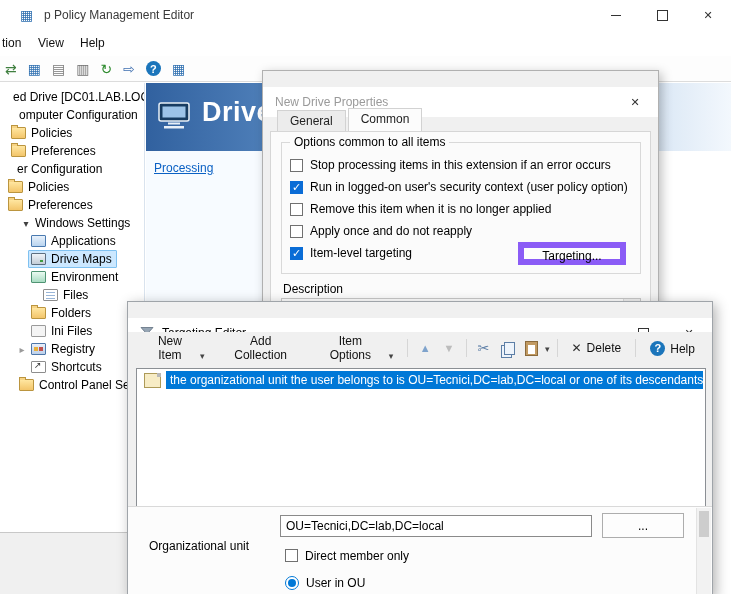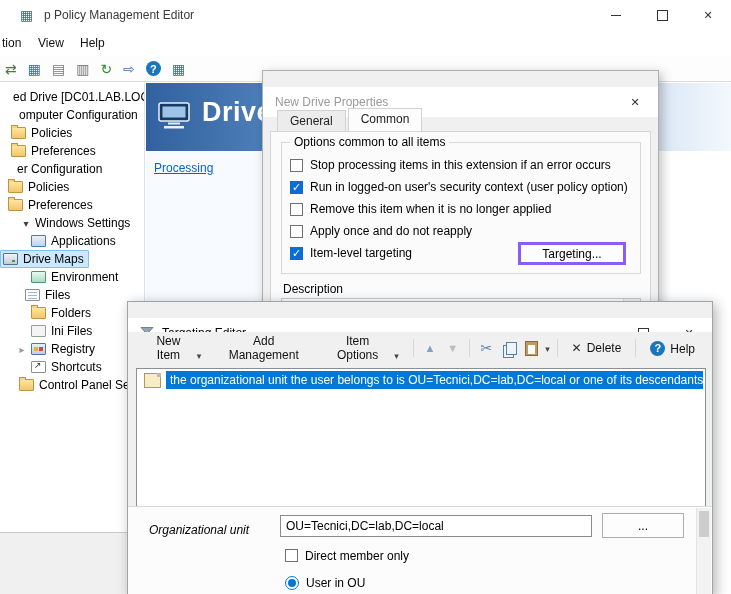--- a/index.html
+++ b/index.html
@@ -65,21 +65,21 @@
   .tab{padding:3px 12px 4px;background:#ececec;border:1px solid #d2d2d2;border-bottom:none;margin-right:2px;color:#222;}
   .tab.active{background:#fcfcfc;padding-bottom:6px;margin-top:-2px;}
   .props-page{position:absolute;left:7px;top:60px;width:381px;height:452px;background:#fbfbfb;border:1px solid #d6d6d6;box-sizing:border-box;}
   .groupbox{position:absolute;left:10px;top:10px;width:360px;height:132px;border:1px solid #d9d9d9;box-sizing:border-box;}
   .group-label{position:absolute;top:-8px;left:8px;background:#fbfbfb;padding:0 4px;}
   .cblist{position:absolute;left:8px;top:11px;right:6px;}
   .cbrow{height:22px;display:flex;align-items:center;gap:7px;}
   .cb{width:13px;height:13px;border:1px solid #707070;background:#fff;flex:none;display:flex;align-items:center;justify-content:center;box-sizing:border-box;}
   .cb.checked{background:#0a6cd6;border-color:#0a6cd6;}
   .cb.checked::after{content:"✓";color:#fff;font-size:11px;line-height:11px;}
-  .targeting-btn{position:absolute;right:14px;bottom:8px;width:108px;height:23px;background:#fdfdfd;border:3px solid #8b5cf6;font:inherit;}
+  .targeting-btn{position:absolute;right:14px;bottom:8px;width:108px;height:23px;background:#fdfdfd;border:6px solid #8b5cf6;font:inherit;}
   .desc-label{position:absolute;left:12px;top:150px;}
   .desc-box{position:absolute;left:10px;top:166px;width:360px;height:200px;background:#fff;border:1px solid #c9c9c9;box-sizing:border-box;}
   .desc-scroll{position:absolute;right:0;top:0;bottom:0;width:16px;background:#f0f0f0;border-left:1px solid #dcdcdc;}
   .desc-scroll::before{content:"▲";display:block;text-align:center;font-size:7px;color:#8a8a8a;margin-top:2px;}
 
   
   .dlg-targ{position:absolute;left:127px;top:301px;width:586px;height:296px;background:#f0f0f0;border:1px solid #9fa4a9;box-shadow:3px 3px 12px rgba(0,0,0,.3);z-index:10;box-sizing:border-box;}
   .dlg-targ .dlg-title-text{position:absolute;left:34px;top:8px;color:#000;}
   .targ-max{left:492px;}.targ-close{left:538px;}
   .filter-icon{position:absolute;left:12px;top:8px;}
@@ -95,21 +95,21 @@
   .i-paste{width:11px;height:13px;background:#c19a62;border:1px solid #8a6a3c;position:relative;}
   .i-paste::after{content:"";position:absolute;left:2px;top:3px;right:2px;bottom:1px;background:#fff;}
   .i-delete::before{content:"✕";font-weight:bold;color:#2a2a2a;font-size:12px;}
   .help-badge{width:15px;height:15px;border-radius:50%;background:#1b75bb;color:#fff;font-size:11px;font-weight:bold;display:flex;align-items:center;justify-content:center;}
   .targ-list{position:absolute;left:8px;top:66px;width:570px;height:155px;background:#fff;border:1px solid #8b8f94;box-sizing:border-box;}
   .crit-row{display:flex;align-items:center;height:20px;margin-top:1px;}
   .crit-icon{width:15px;height:13px;background:#f7ecc5;border:1px solid #ad9a58;margin:0 5px 0 7px;flex:none;position:relative;}
   .crit-icon::after{content:"";position:absolute;right:-1px;top:-1px;width:4px;height:4px;background:#b9b9b9;}
   .crit-sel{flex:1;height:18px;background:#0078d7;color:#fff;display:flex;align-items:center;padding:0 4px;white-space:nowrap;overflow:hidden;margin-right:2px;}
   .targ-form{position:absolute;left:0;top:204px;right:0;bottom:0;background:#fcfcfc;border-top:1px solid #d9d9d9;}
-  .ou-label{position:absolute;left:21px;top:16px;font-style:italic;}
+  .ou-label{position:absolute;left:21px;top:32px;}
   .ou-input{position:absolute;left:152px;top:8px;width:312px;height:22px;border:1px solid #8a8a8a;font:inherit;padding:0 5px;box-sizing:border-box;background:#fff;}
   .browse-btn{position:absolute;left:474px;top:6px;width:82px;height:25px;background:#fdfdfd;border:1px solid #adadad;font:inherit;}
   .form-cbrow{position:absolute;left:157px;top:42px;display:flex;gap:7px;}
   .form-radiorow{position:absolute;left:157px;top:69px;display:flex;align-items:flex-start;gap:7px;}
   .radio{width:14px;height:14px;border-radius:50%;border:1px solid #0078d7;background:#fff;display:flex;align-items:center;justify-content:center;box-sizing:border-box;flex:none;}
   .radio.selected::after{content:"";width:8px;height:8px;border-radius:50%;background:#0078d7;}
   .form-scroll{position:absolute;right:1px;top:1px;bottom:0;width:14px;background:#f2f2f2;border-left:1px solid #e3e3e3;}
   .form-scroll::before{content:"";display:block;margin:3px 2px 0;height:26px;background:#cdcdcd;}
 </style>
 </head>
@@ -193,33 +193,33 @@
         <span class="tree-inner">
           <span class="tree-label">Windows Settings</span>
         </span>
       </div>
       <div class="tree-row" style="padding-left: 28px;">
         <span class="tree-inner">
           <span class="ticon ticon-app"></span>
           <span class="tree-label">Applications</span>
         </span>
       </div>
-      <div class="tree-row" style="">
+      <div class="tree-row" style="padding-left: 28px;">
         <span class="tree-inner selected">
           <span class="ticon ticon-drive"></span>
           <span class="tree-label">Drive Maps</span>
         </span>
       </div>
       <div class="tree-row" style="padding-left: 28px;">
         <span class="tree-inner">
           <span class="ticon ticon-env"></span>
           <span class="tree-label">Environment</span>
         </span>
       </div>
-      <div class="tree-row" style="padding-left: 22px;">
+      <div class="tree-row" style="padding-left: 40px;">
         <span class="tree-inner">
           <span class="ticon ticon-files"></span>
           <span class="tree-label">Files</span>
         </span>
       </div>
       <div class="tree-row" style="padding-left: 28px;">
         <span class="tree-inner">
           <span class="ticon ticon-folder"></span>
           <span class="tree-label">Folders</span>
         </span>
@@ -327,21 +327,21 @@
           <span class="glyph-x"></span>
         </div>
     </div>
 
     <div class="targ-toolbar">
       <button class="tt-btn">
         <span>New Item</span>
         <span class="dd-arrow"></span>
       </button>
       <button class="tt-btn">
-        <span>Add Management</span>
+        <span>Add Collection</span>
       </button>
       <button class="tt-btn">
         <span>Item Options</span>
         <span class="dd-arrow"></span>
       </button>
       <span class="sep"></span>
       <span class="tt-ico i-up"></span>
       <span class="tt-ico i-down"></span>
       <span class="sep"></span>
       <span class="tt-ico i-cut"></span>

